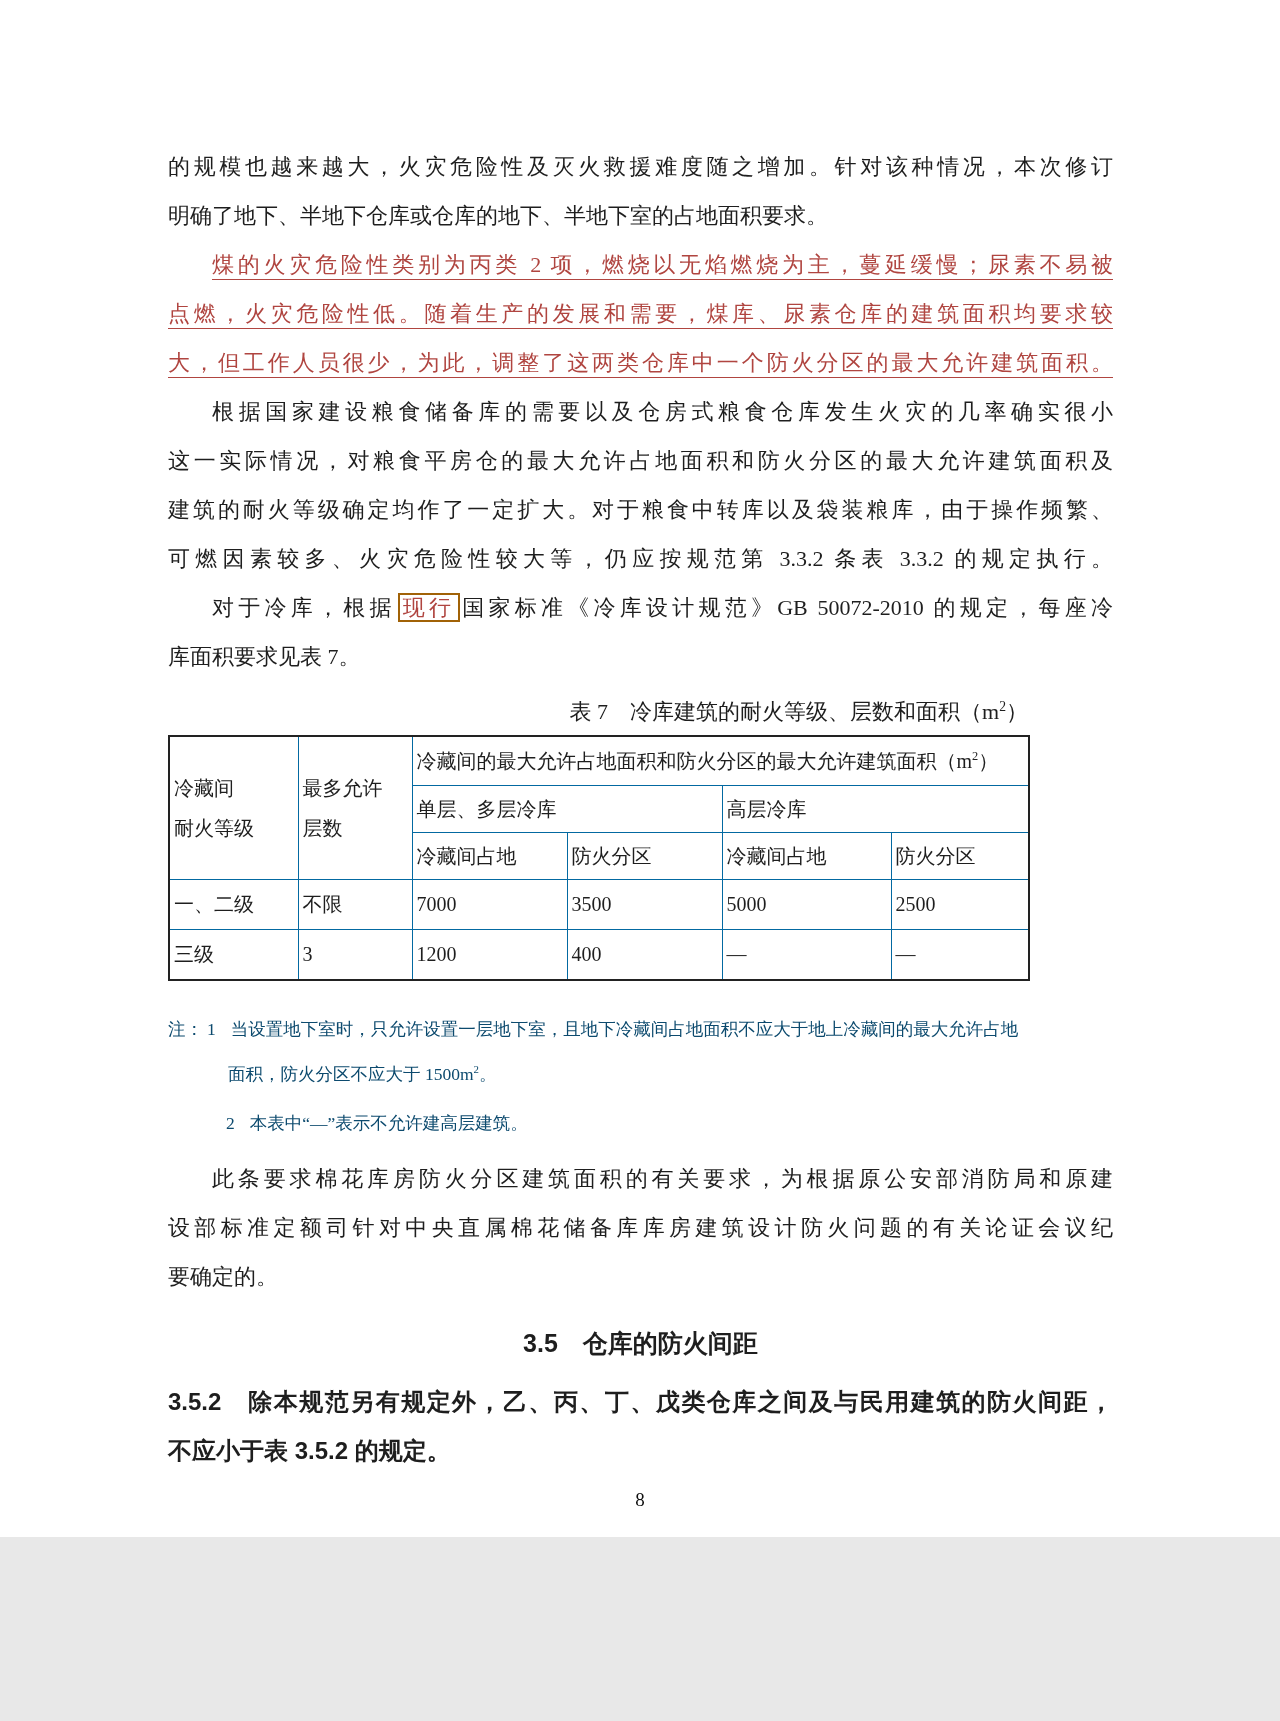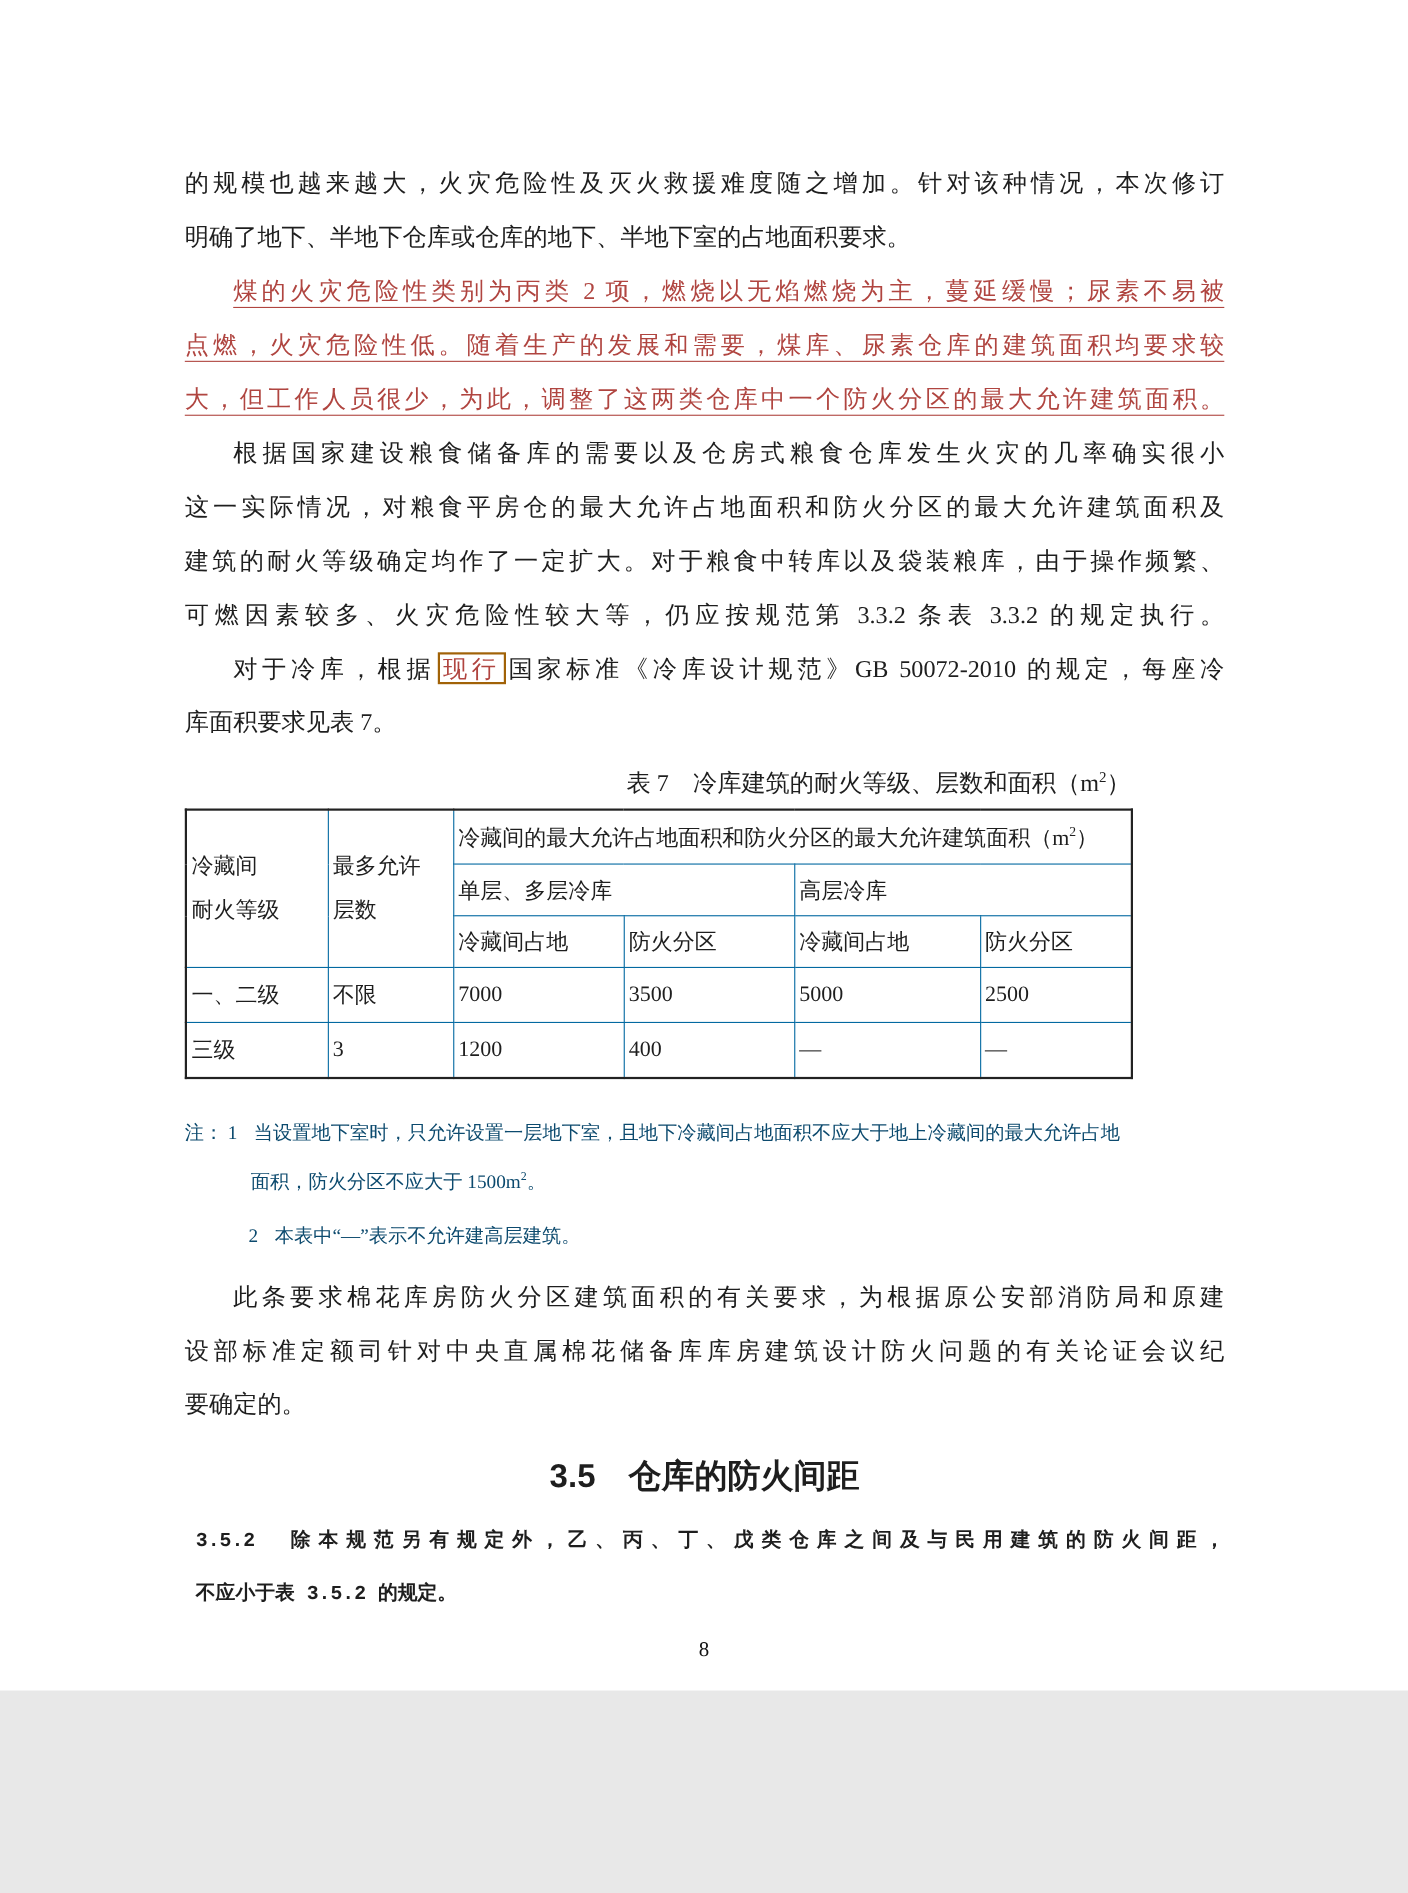--- a/index.html
+++ b/index.html
@@ -73,30 +73,29 @@
   .note-line { line-height:45px; color:#0c4a6e; }
   .nn  { margin:0 15px 0 4px; }
   .note-cont { margin-left:60px; }
   .note2 { margin-left:58px; margin-top:4px; }
   .nn2 { margin-right:15px; }
 
   
   .sec-heading {
     font-family:"Liberation Sans","DejaVu Sans",sans-serif;
     font-weight:bold;
-    font-size:30px;
+    font-size:25px;
     line-height:36px;
     text-align:center;
     margin:24px 0 16px 0;
   }
   .clause .line {
-    font-family:Liberation Mono, monospace;
+    font-family:Liberation Sans, sans-serif;
     font-weight:bold;
-    font-size:18px;
-    margin-left:10px;
+    font-size:24px;
   }
   .p4 { margin-top:8px; }
 
   .pageno {
     position:absolute;
     left:0; right:0; bottom:26px;
     text-align:center;
     font-size:19px;
     color:#111;
   }

